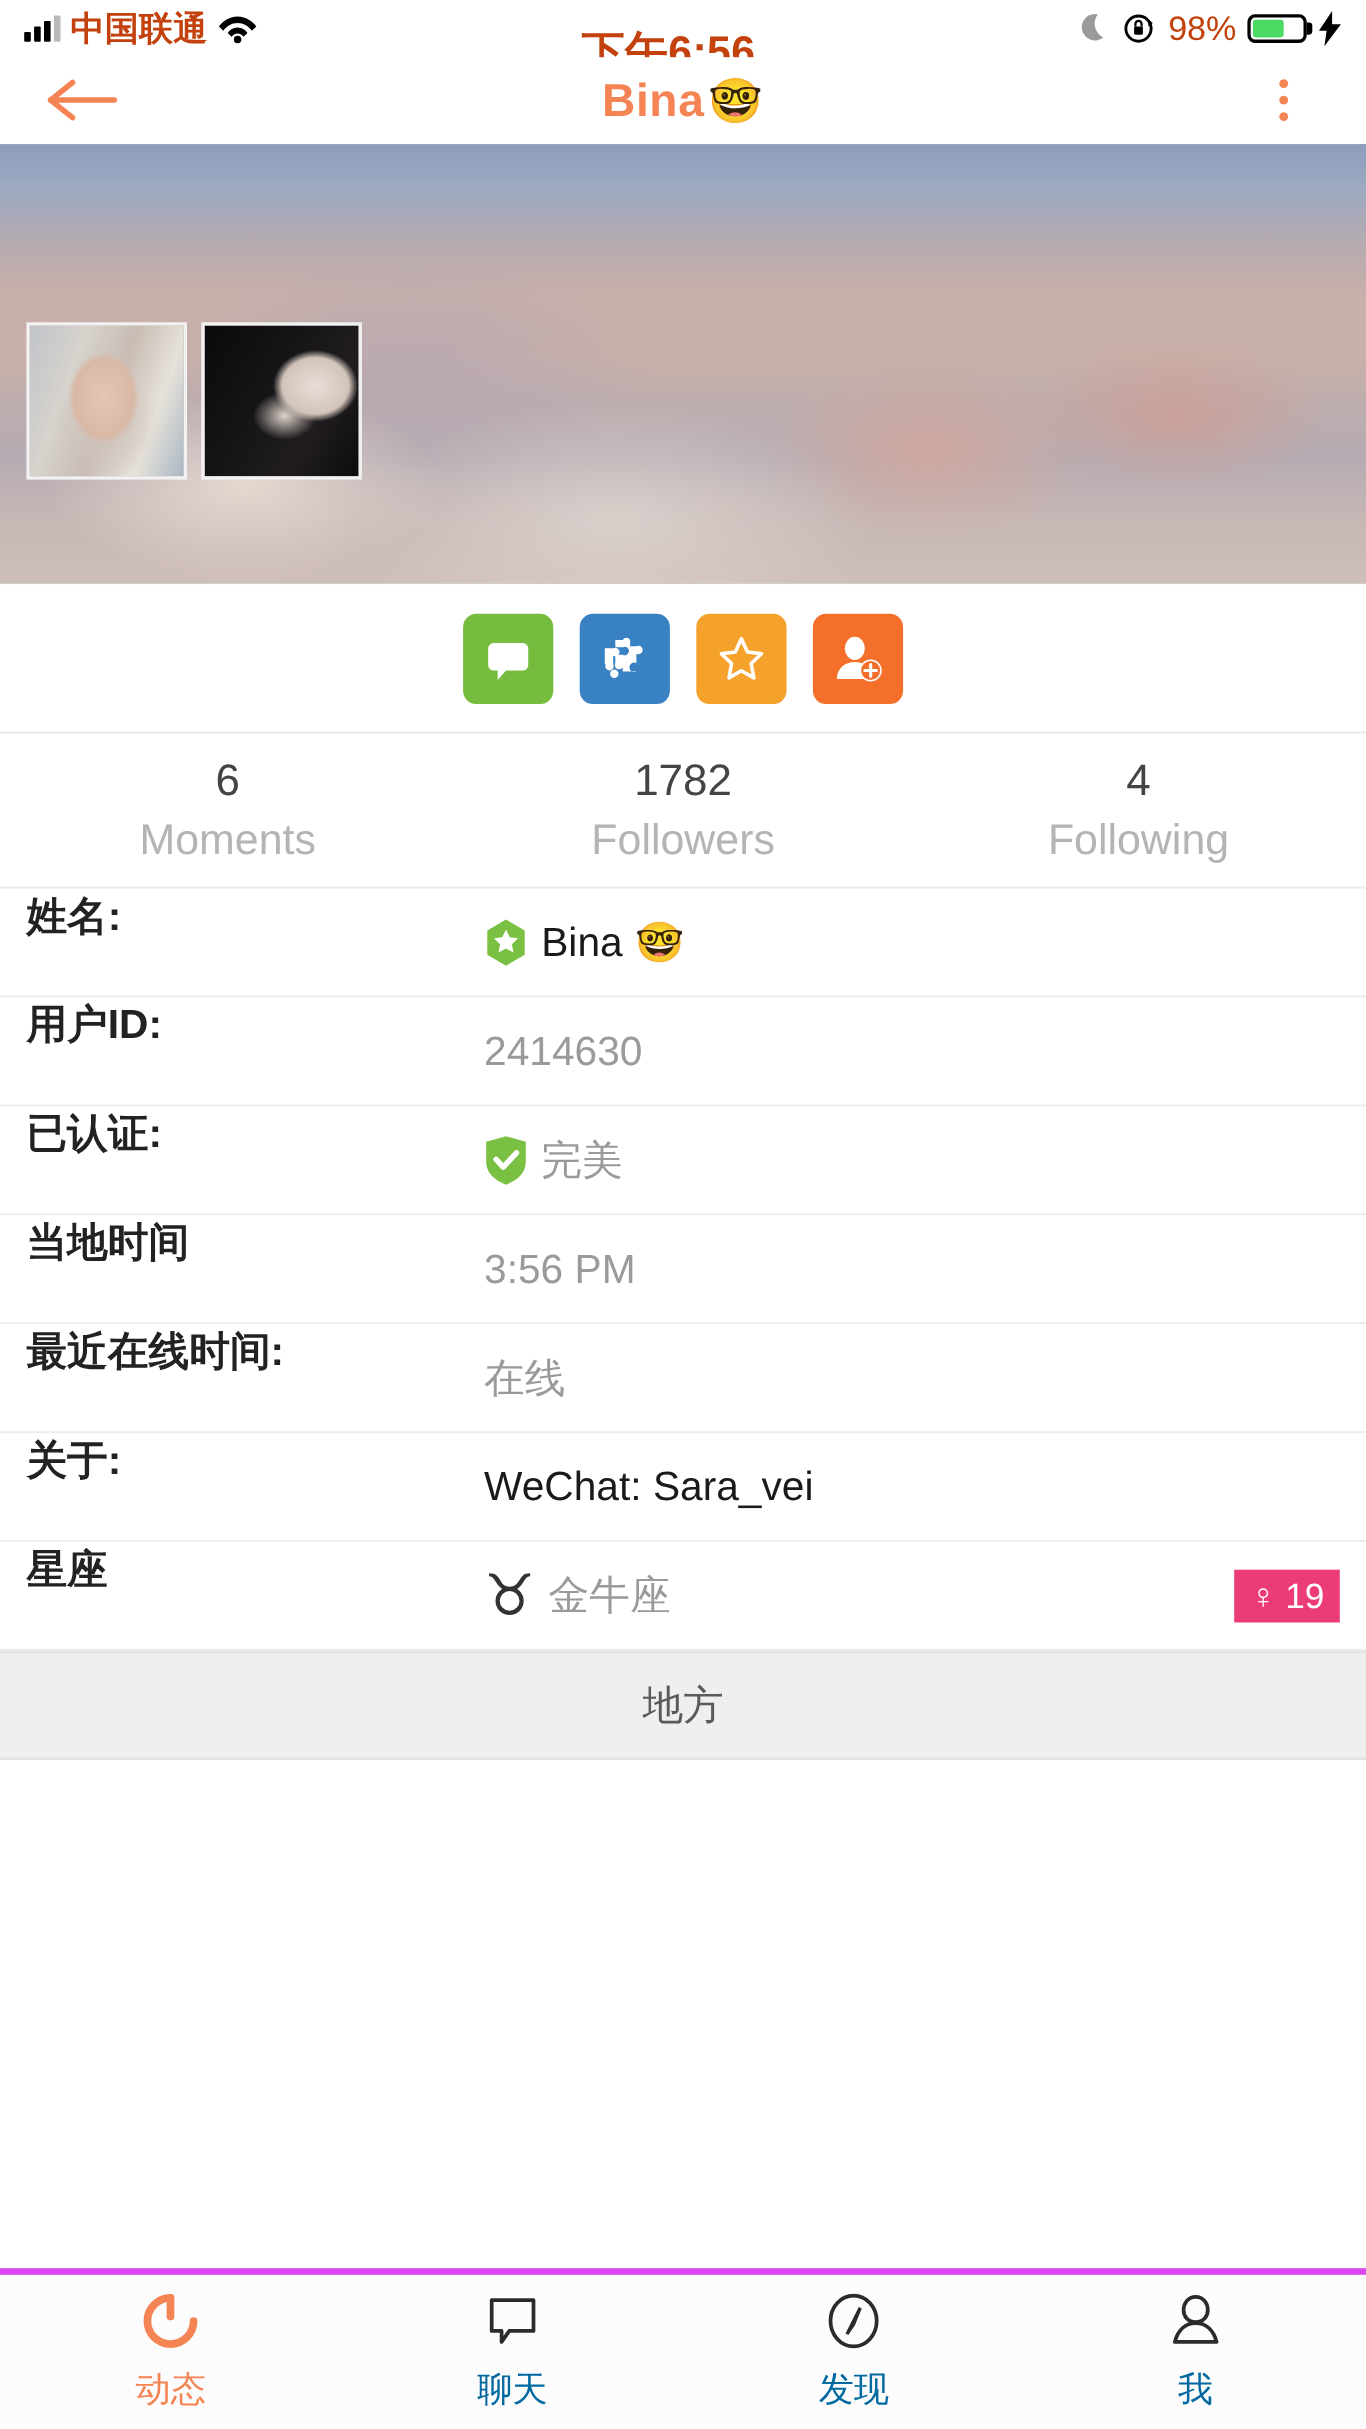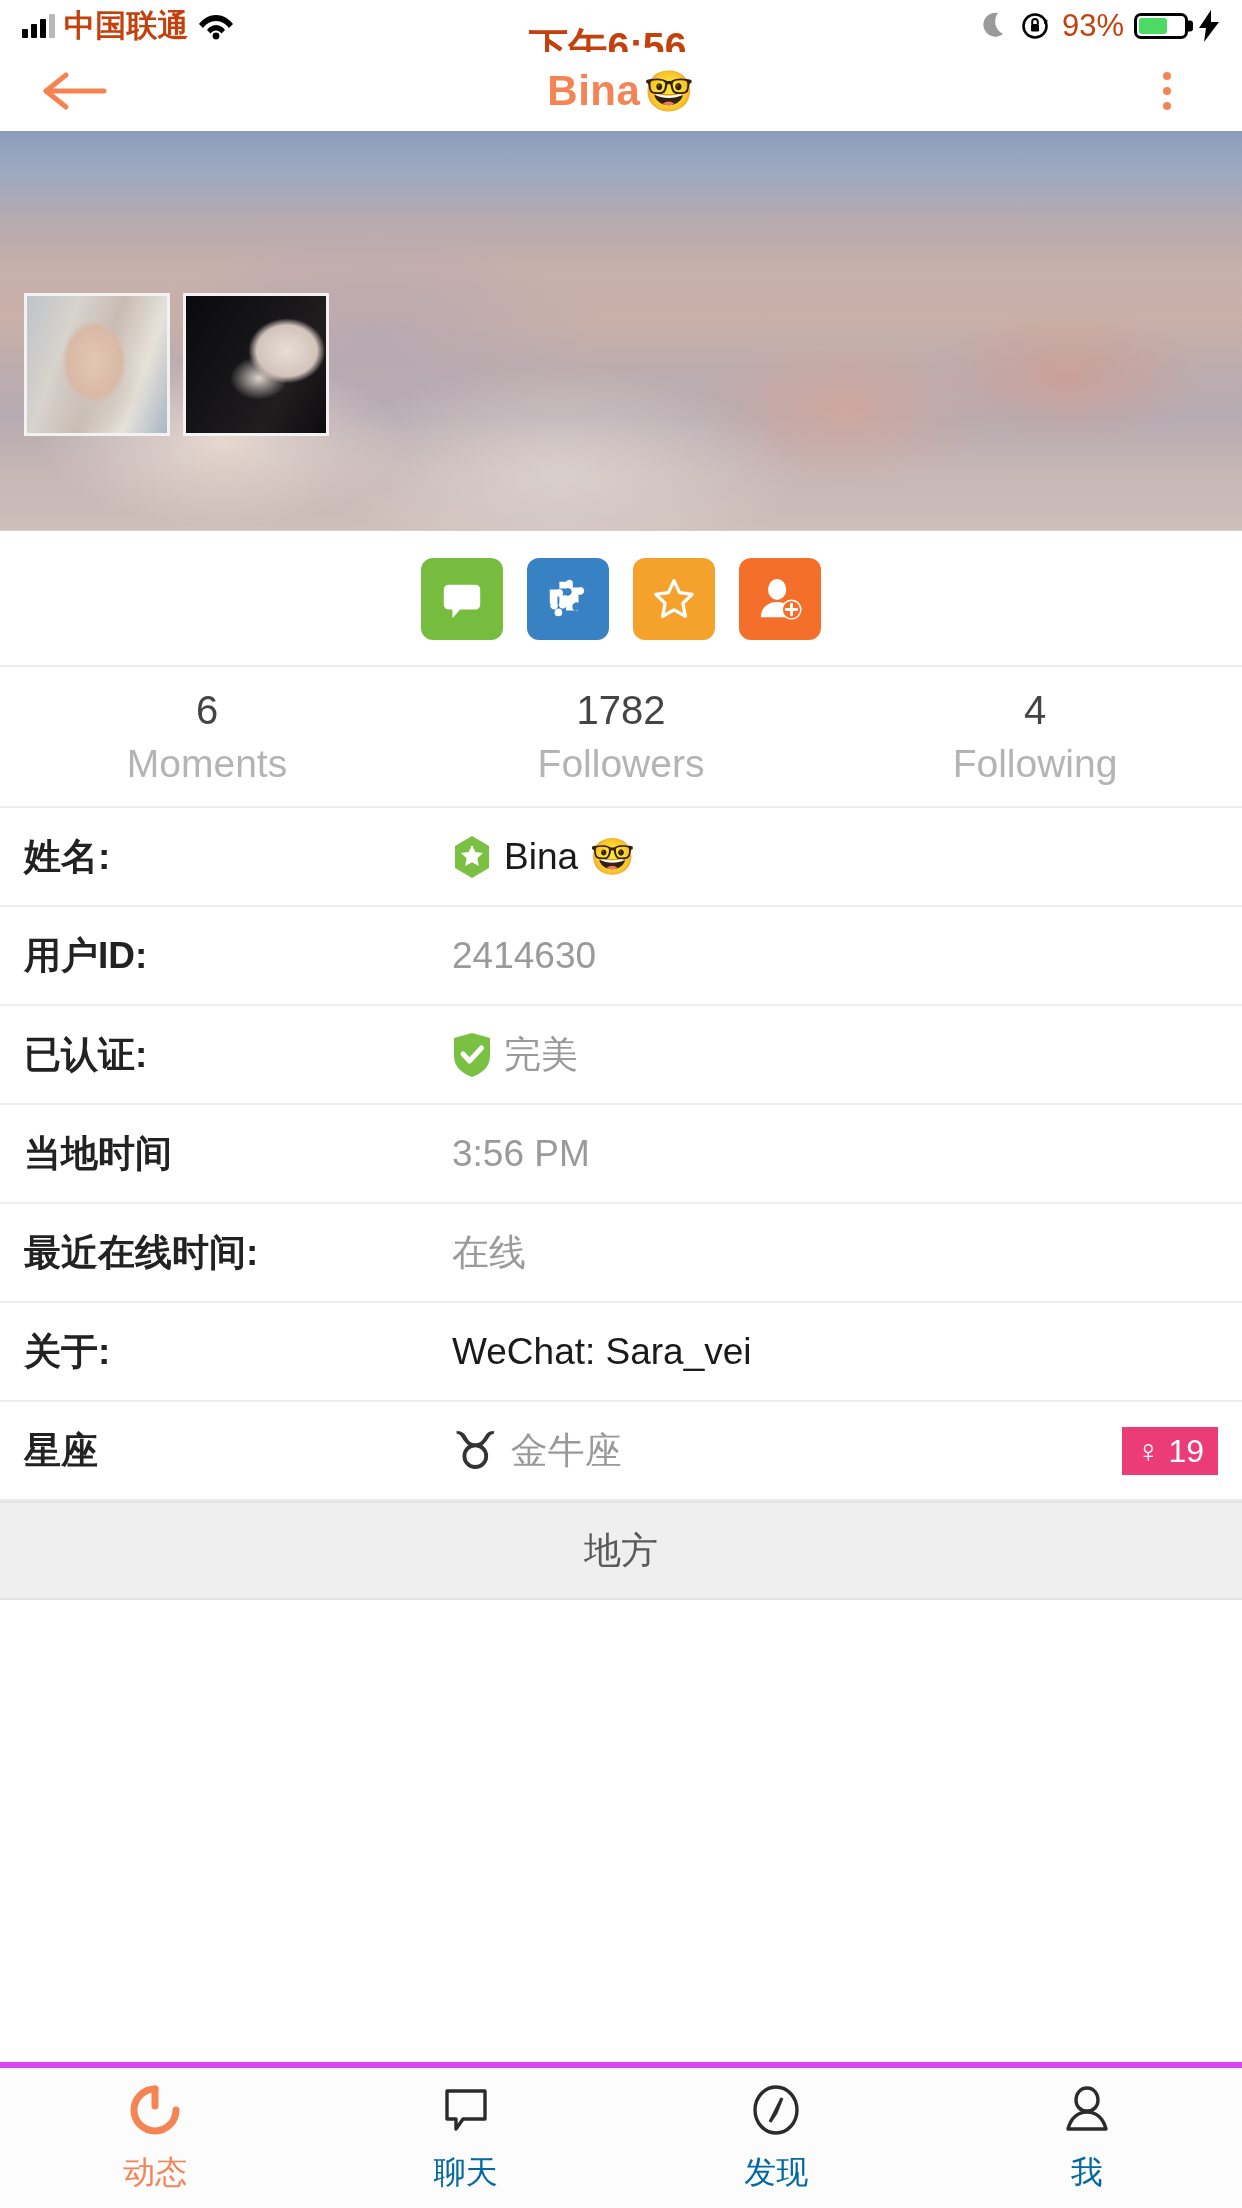--- a/index.html
+++ b/index.html
@@ -120,21 +120,21 @@
     border-top:2px solid #ececec; border-bottom:2px solid #ececec;
   }
   .stat{ flex:1; display:flex; flex-direction:column; align-items:center; justify-content:center; gap:9px; }
   .stat-num{ font-size:40px; color:#444; font-weight:400; }
   .stat-lbl{ font-size:39px; color:#b4b4b4; font-weight:400; }
 
   
   .rows{ position:absolute; left:0; top:808px; width:1242px; }
   .row{
     position:relative; width:1242px; height:99px; background:#fff;
-    display:flex; align-items:center; border-bottom:2px solid #ededed;gap:12px;
+    display:flex; border-bottom:2px solid #ededed;
   }
   .row-label{
     width:440px; padding-left:24px; font-size:37px; font-weight:700; color:#222;
     flex:0 0 auto; white-space:nowrap;
   }
   .row-value{
     flex:1; display:flex; align-items:center; gap:12px;
     font-size:37px; color:#9a9a9a; font-weight:400;
   }
   .row-value.dark{ color:#1a1a1a; }
@@ -202,21 +202,21 @@
     <div class="sb-right">
       <svg width="28" height="30" viewBox="0 0 28 30">
         <path d="M21 23 A12 12 0 1 1 16 2 A14 14 0 0 0 21 23 z" fill="#9a9a9a"></path>
       </svg>
       <svg width="32" height="32" viewBox="0 0 32 32">
         <circle cx="15" cy="16" r="11.5" fill="none" stroke="#000" stroke-width="2.6"></circle>
         <rect x="11" y="14" width="8" height="7.5" rx="1.2" fill="#000"></rect>
         <path d="M12.2 14 v-2.2 a2.8 2.8 0 0 1 5.6 0 V14" fill="none" stroke="#000" stroke-width="2"></path>
         <path d="M24 8 l4 3 -4 3 z" fill="#000"></path>
       </svg>
-      <span class="pct">93%</span>
+      <span class="pct">98%</span>
       <span class="battery">
         <span class="fill" id="batt-fill" style="width: 64%; background: rgb(76, 217, 100);"></span>
       </span>
       <svg width="22" height="32" viewBox="0 0 22 32">
         <path d="M13 0 L1 18 h7 L6 32 L21 12 h-8 z" fill="#000"></path>
       </svg>
     </div>
   </div>
 
   <div class="navbar">

